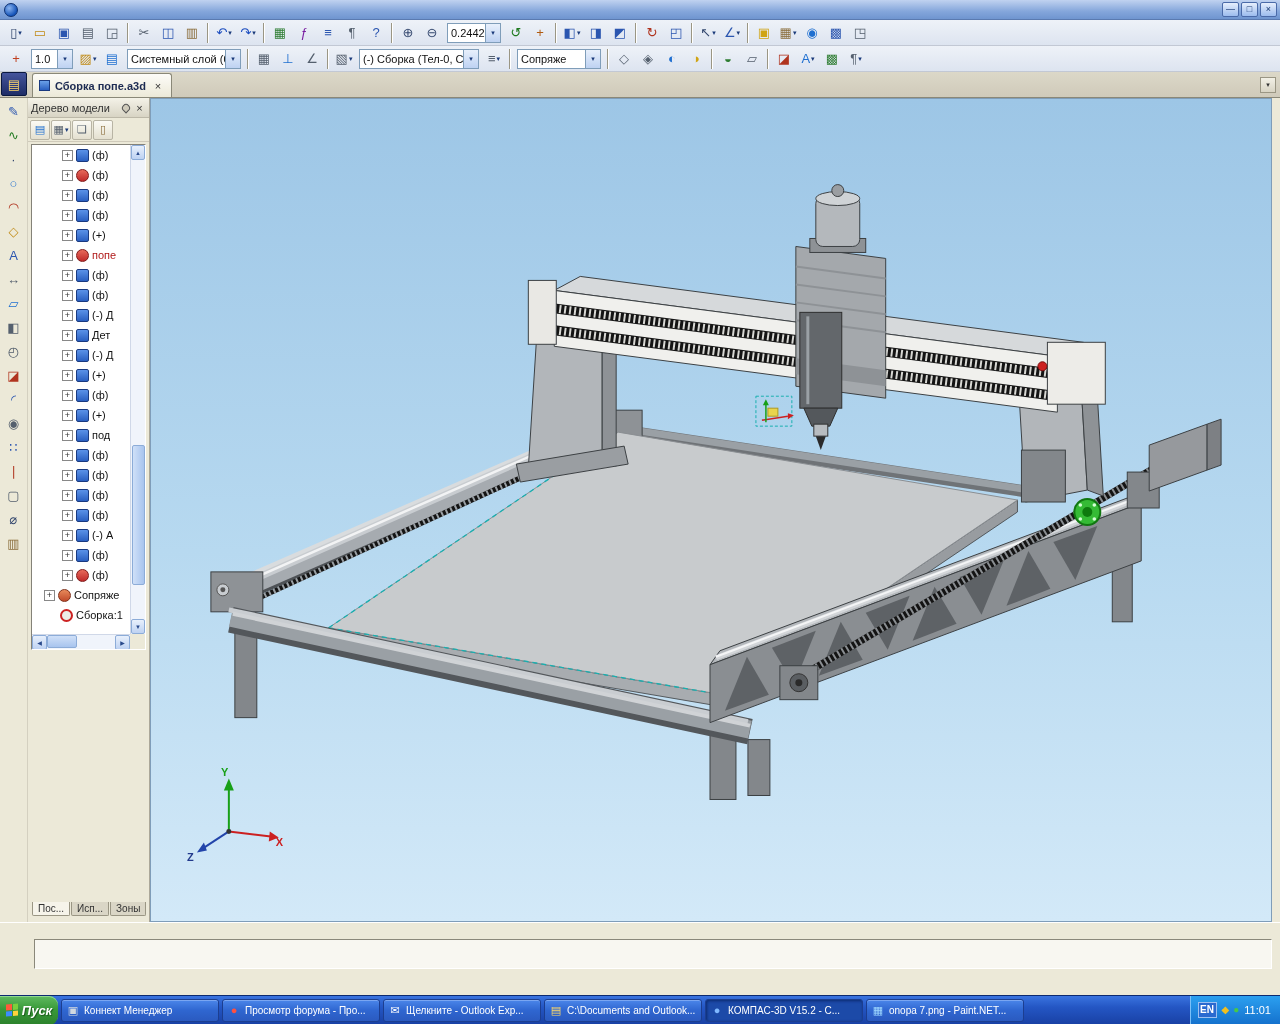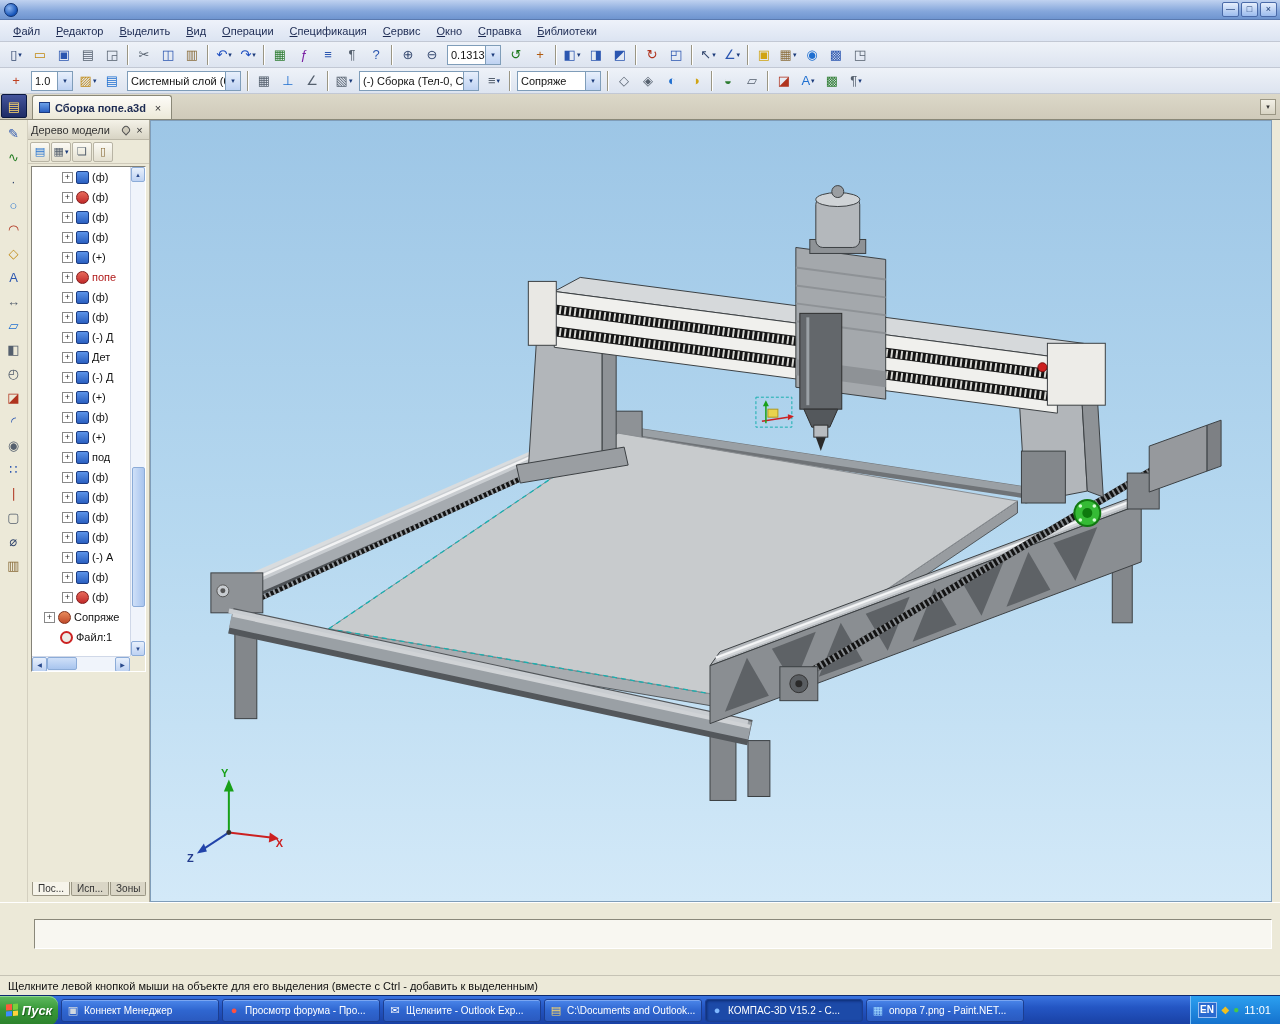--- a/index.html
+++ b/index.html
@@ -110,33 +110,20 @@
   <div class="titlebar">
     <span class="app-icon"></span>
     <span class="win-btns">
 
     <span class="win-btn">—</span>
         <span class="win-btn">□</span>
         <span class="win-btn">×</span>
       </span>
   </div>
 
-  <div class="menubar">
-
-  <span class="menu-item">Файл</span>
-      <span class="menu-item">Редактор</span>
-      <span class="menu-item">Выделить</span>
-      <span class="menu-item">Вид</span>
-      <span class="menu-item">Операции</span>
-      <span class="menu-item">Спецификация</span>
-      <span class="menu-item">Сервис</span>
-      <span class="menu-item">Окно</span>
-      <span class="menu-item">Справка</span>
-      <span class="menu-item">Библиотеки</span>
-    </div>
 
   <div class="toolbar">
 
       <span class="titem">
 
         <span class="tbtn">
           <span class="tglyph" style="color: rgb(51, 71, 110);">▯</span>
           <span class="tdd">▾</span>
         </span>
 
@@ -302,21 +289,21 @@
         <span class="tbtn">
           <span class="tglyph" style="color: rgb(51, 71, 110);">⊖</span>
 
         </span>
 
       </span>
 
       <span class="titem">
 
         <span class="tcombo" style="width: 54px;">
-          <span class="tcombo-text">0.1313</span>
+          <span class="tcombo-text">0.2442</span>
           <span class="tcombo-btn">▾</span>
         </span>
       </span>
 
       <span class="titem">
 
         <span class="tbtn">
           <span class="tglyph" style="color: rgb(31, 122, 31);">↺</span>
 
         </span>
@@ -946,21 +933,21 @@
 
             <div class="trow" style="padding-left: 12px;">
               <span class="texp">+</span>
               <span class="tico ico-mate"></span>
               <span class="tlab">Сопряже</span>
             </div>
 
             <div class="trow" style="padding-left: 28px;">
 
               <span class="tico ico-chamfer"></span>
-              <span class="tlab">Файл:1</span>
+              <span class="tlab">Сборка:1</span>
             </div>
           </div>
         <div class="vscroll">
           <span class="sbtn">▲</span>
           <span class="vthumb"></span>
           <span class="sbtn bottom">▼</span>
         </div>
         <div class="hscroll">
           <span class="sbtn">◀</span>
           <span class="hthumb"></span>
@@ -1102,23 +1089,20 @@
         </g>
       </svg>
     </div>
     <div class="right-strip"></div>
   </div>
 
   <div class="prop-area">
     <div class="prop-field"></div>
   </div>
 
-  <div class="statusbar">
-    <span>Щелкните левой кнопкой мыши на объекте для его выделения (вместе с Ctrl - добавить к выделенным)</span>
-  </div>
 
   <div class="taskbar">
     <div class="start-btn">
       <span class="win-logo">
           <span></span>
           <span></span>
           <span></span>
           <span></span>
         </span>
       <span class="start-label">Пуск</span>

